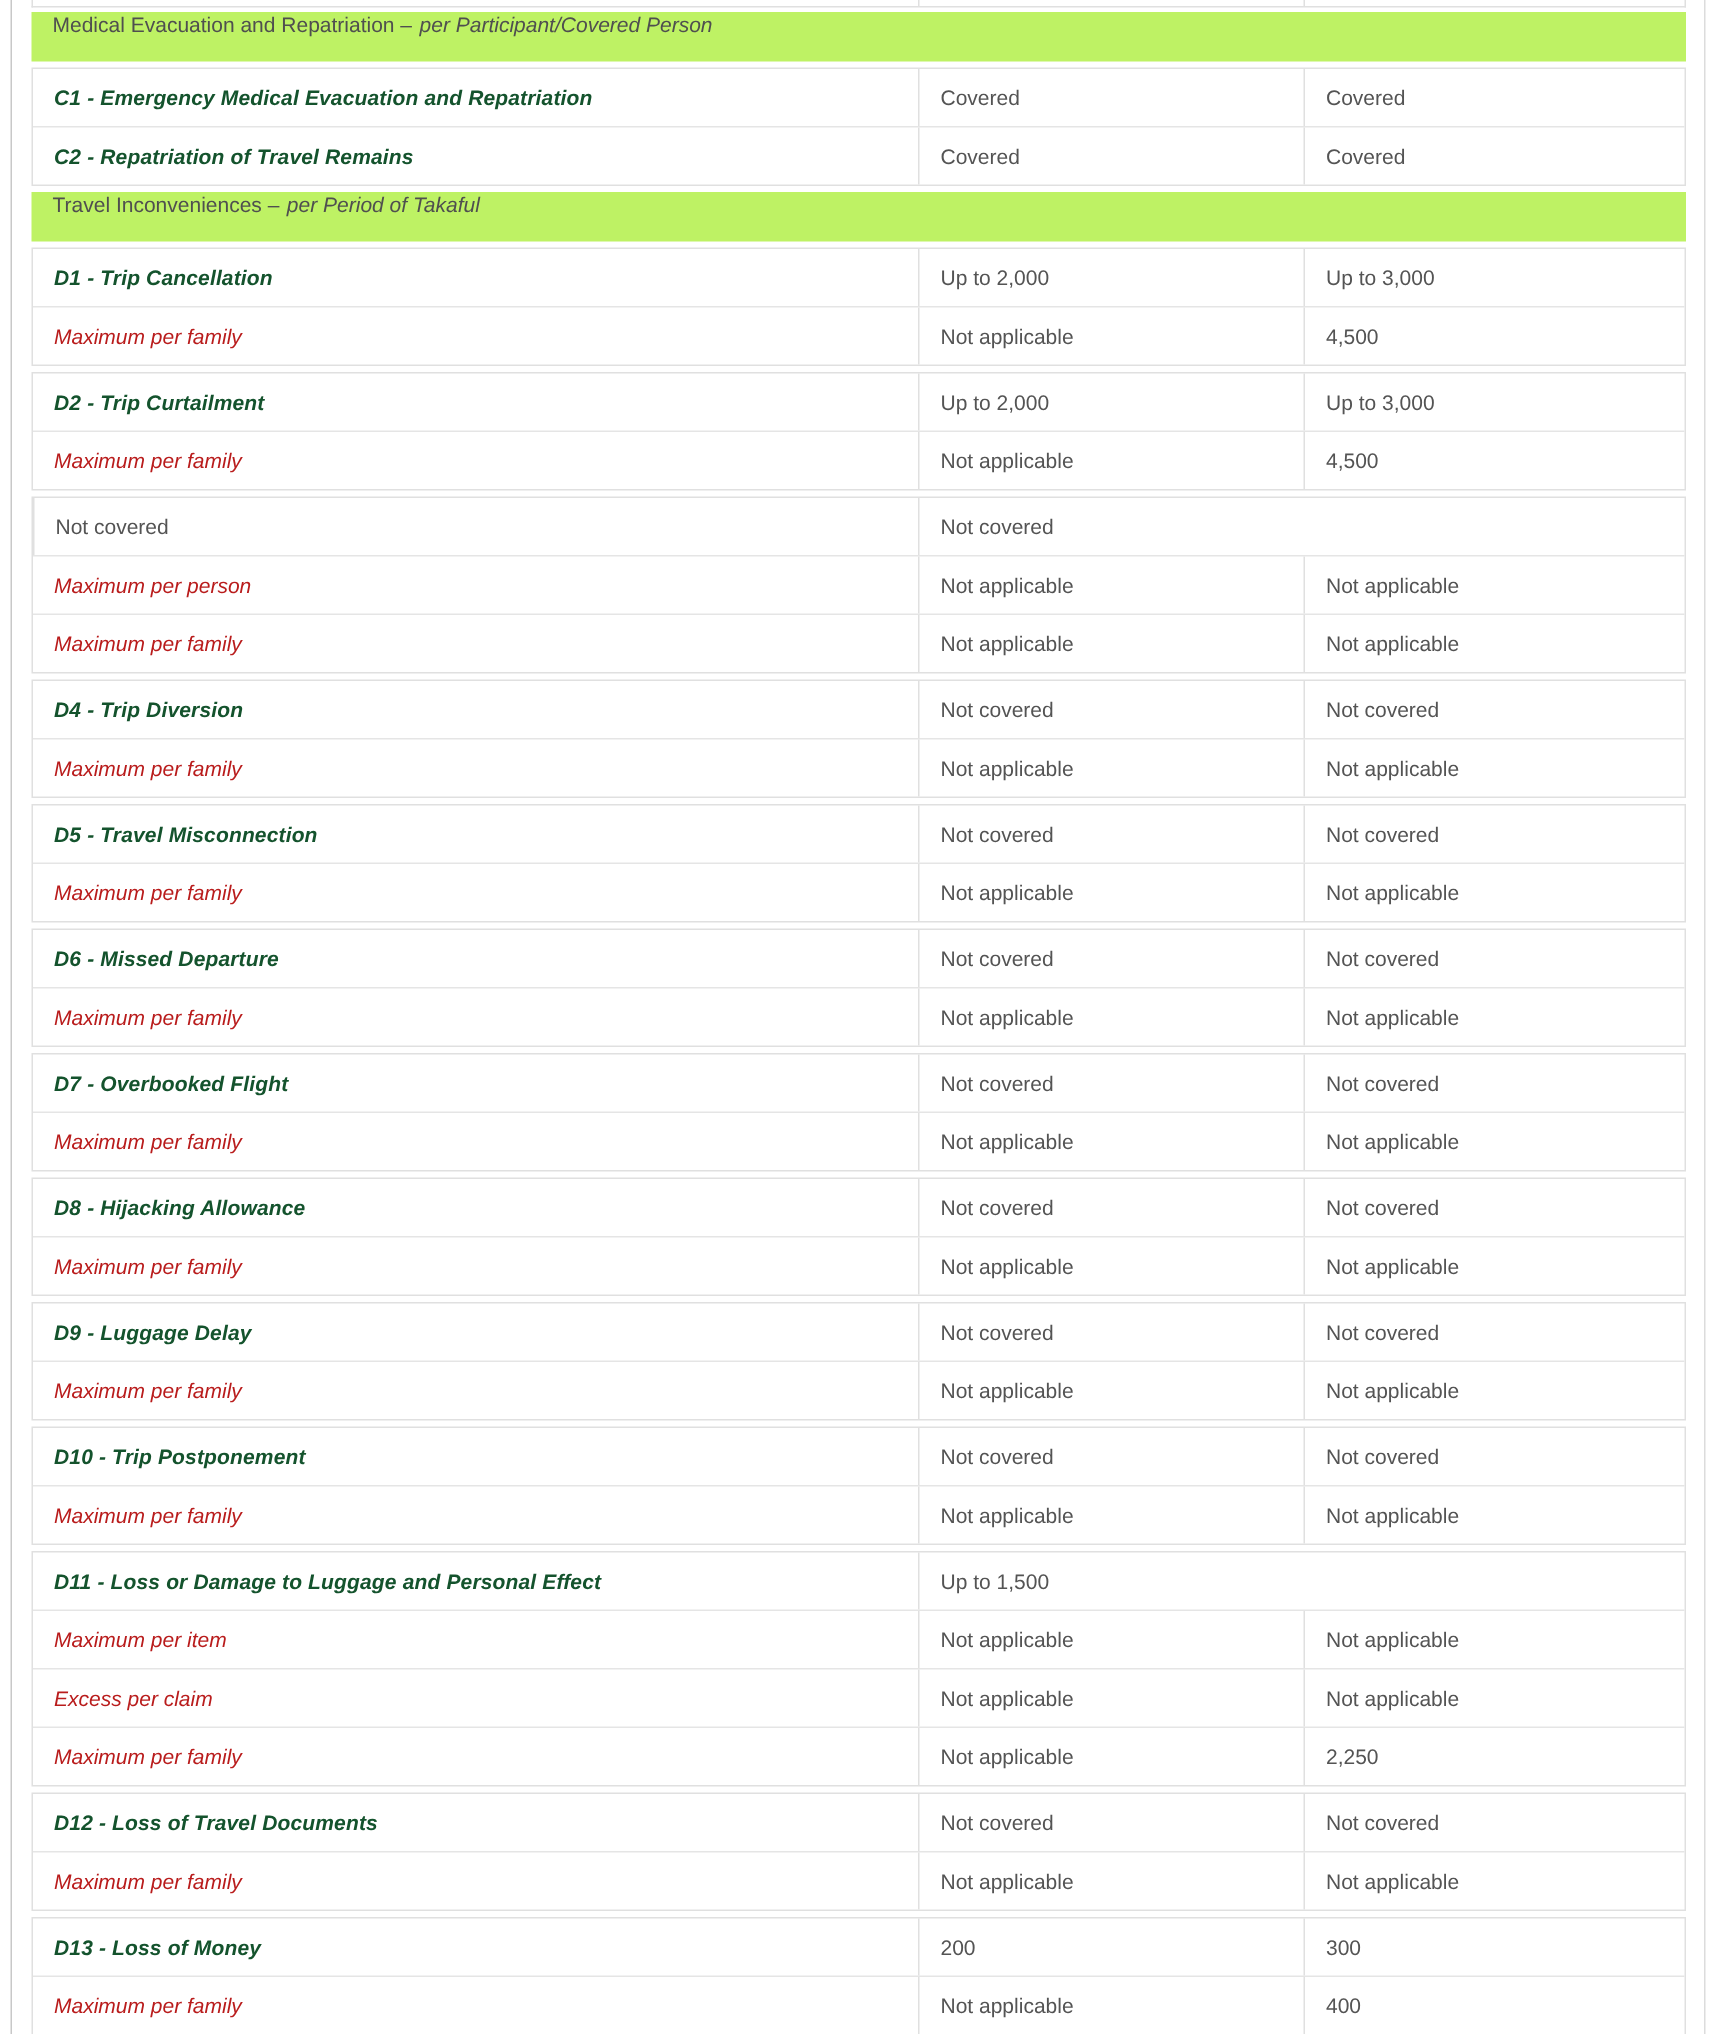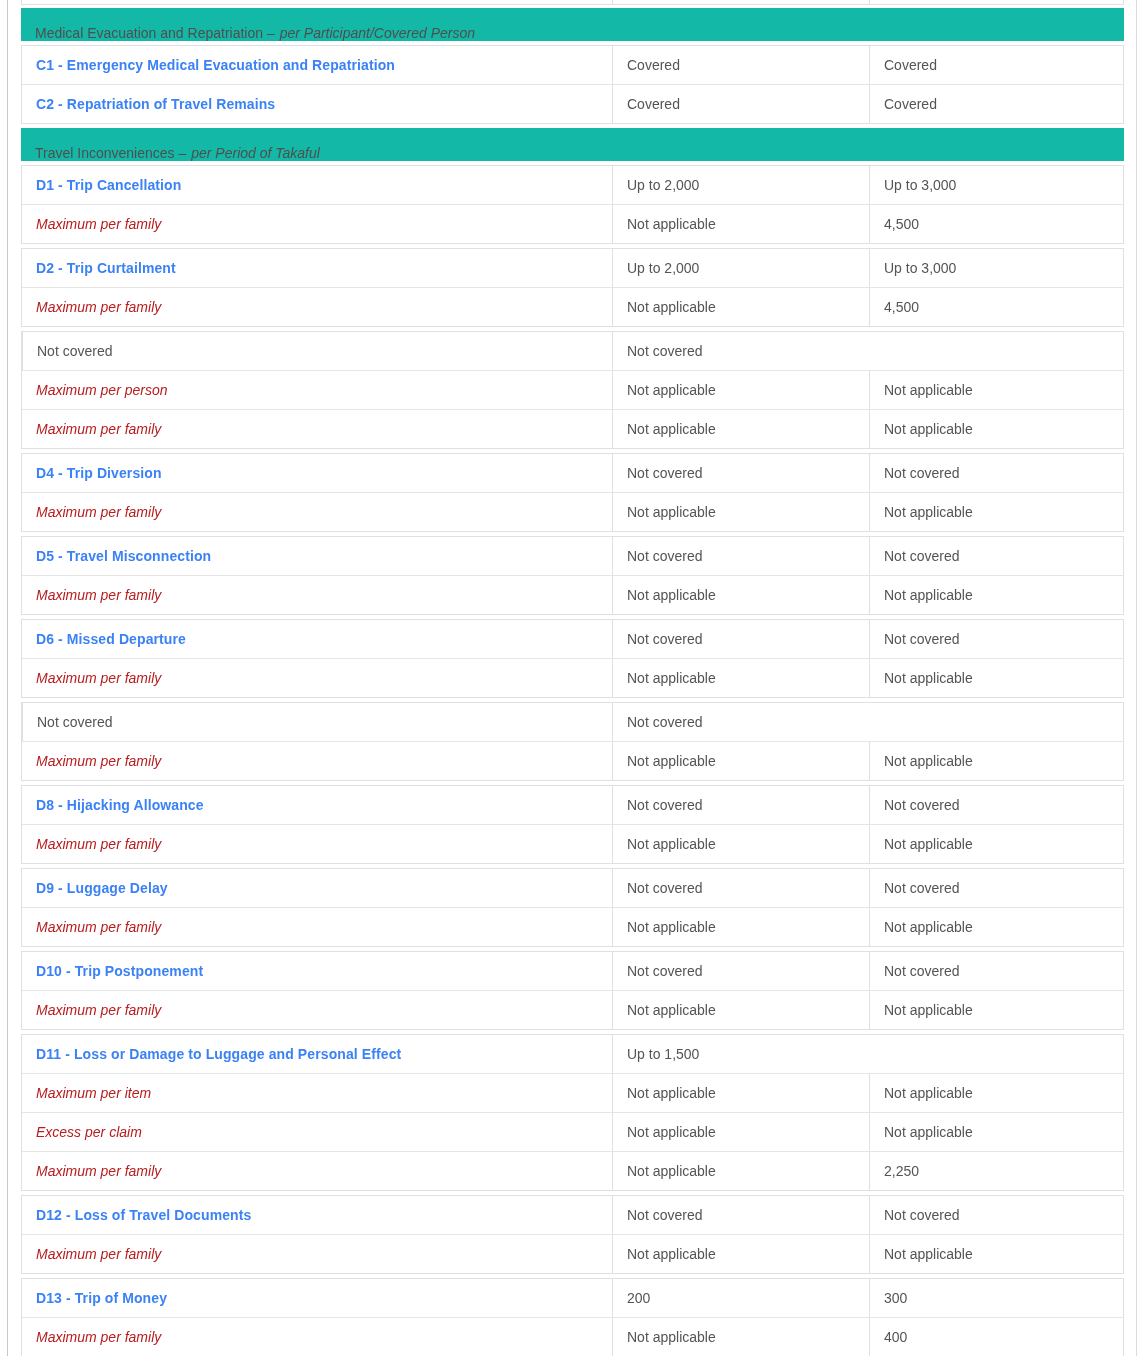--- a/index.html
+++ b/index.html
@@ -34,24 +34,24 @@
     background: #ffffff;
   }
   .sliver .divider {
     position: absolute;
     top: 0; bottom: 0;
     width: 1px;
     background: #e0e0e0;
   }
   .section-header {
     height: 33px;
-    background: #14b8a6;
+    background: #bef264;
     color: #4f4f4f;
     display: flex;
-    align-items: flex-end;
+    align-items: flex-start;
     padding-left: 14px;
     margin-bottom: 4px;
     white-space: pre;
   }
   .section-header .suffix {
     font-style: italic;
     margin-left: 5px;
   }
   .group {
     border: 1px solid #e0e0e0;
@@ -73,22 +73,23 @@
     padding-left: 14px;
     overflow: hidden;
     white-space: nowrap;
   }
   .cell.value {
     border-left: 1px solid #e0e0e0;
     color: #545454;
   }
   .label-bold {
     font-weight: bold;
-    color: #3b82f6;
+    color: #14532d;
     letter-spacing: 0.1px;
+    font-style: italic;
   }
   .label-italic {
     font-style: italic;
     color: #b91c1c;
   }
 </style>
 </head>
 <body>
 
 <div class="container">
@@ -182,20 +183,21 @@
           <div class="cell value">Not covered</div>
         </div>
         <div class="row">
           <div class="cell label-italic">Maximum per family</div>
           <div class="cell value">Not applicable</div>
           <div class="cell value">Not applicable</div>
         </div>
       </div>
       <div class="group">
         <div class="row">
+          <div class="cell label-bold">D7 - Overbooked Flight</div>
           <div class="cell value">Not covered</div>
           <div class="cell value">Not covered</div>
         </div>
         <div class="row">
           <div class="cell label-italic">Maximum per family</div>
           <div class="cell value">Not applicable</div>
           <div class="cell value">Not applicable</div>
         </div>
       </div>
       <div class="group">
@@ -262,21 +264,21 @@
           <div class="cell value">Not covered</div>
         </div>
         <div class="row">
           <div class="cell label-italic">Maximum per family</div>
           <div class="cell value">Not applicable</div>
           <div class="cell value">Not applicable</div>
         </div>
       </div>
       <div class="group">
         <div class="row">
-          <div class="cell label-bold">D13 - Trip of Money</div>
+          <div class="cell label-bold">D13 - Loss of Money</div>
           <div class="cell value">200</div>
           <div class="cell value">300</div>
         </div>
         <div class="row">
           <div class="cell label-italic">Maximum per family</div>
           <div class="cell value">Not applicable</div>
           <div class="cell value">400</div>
         </div>
       </div>
     </div>

